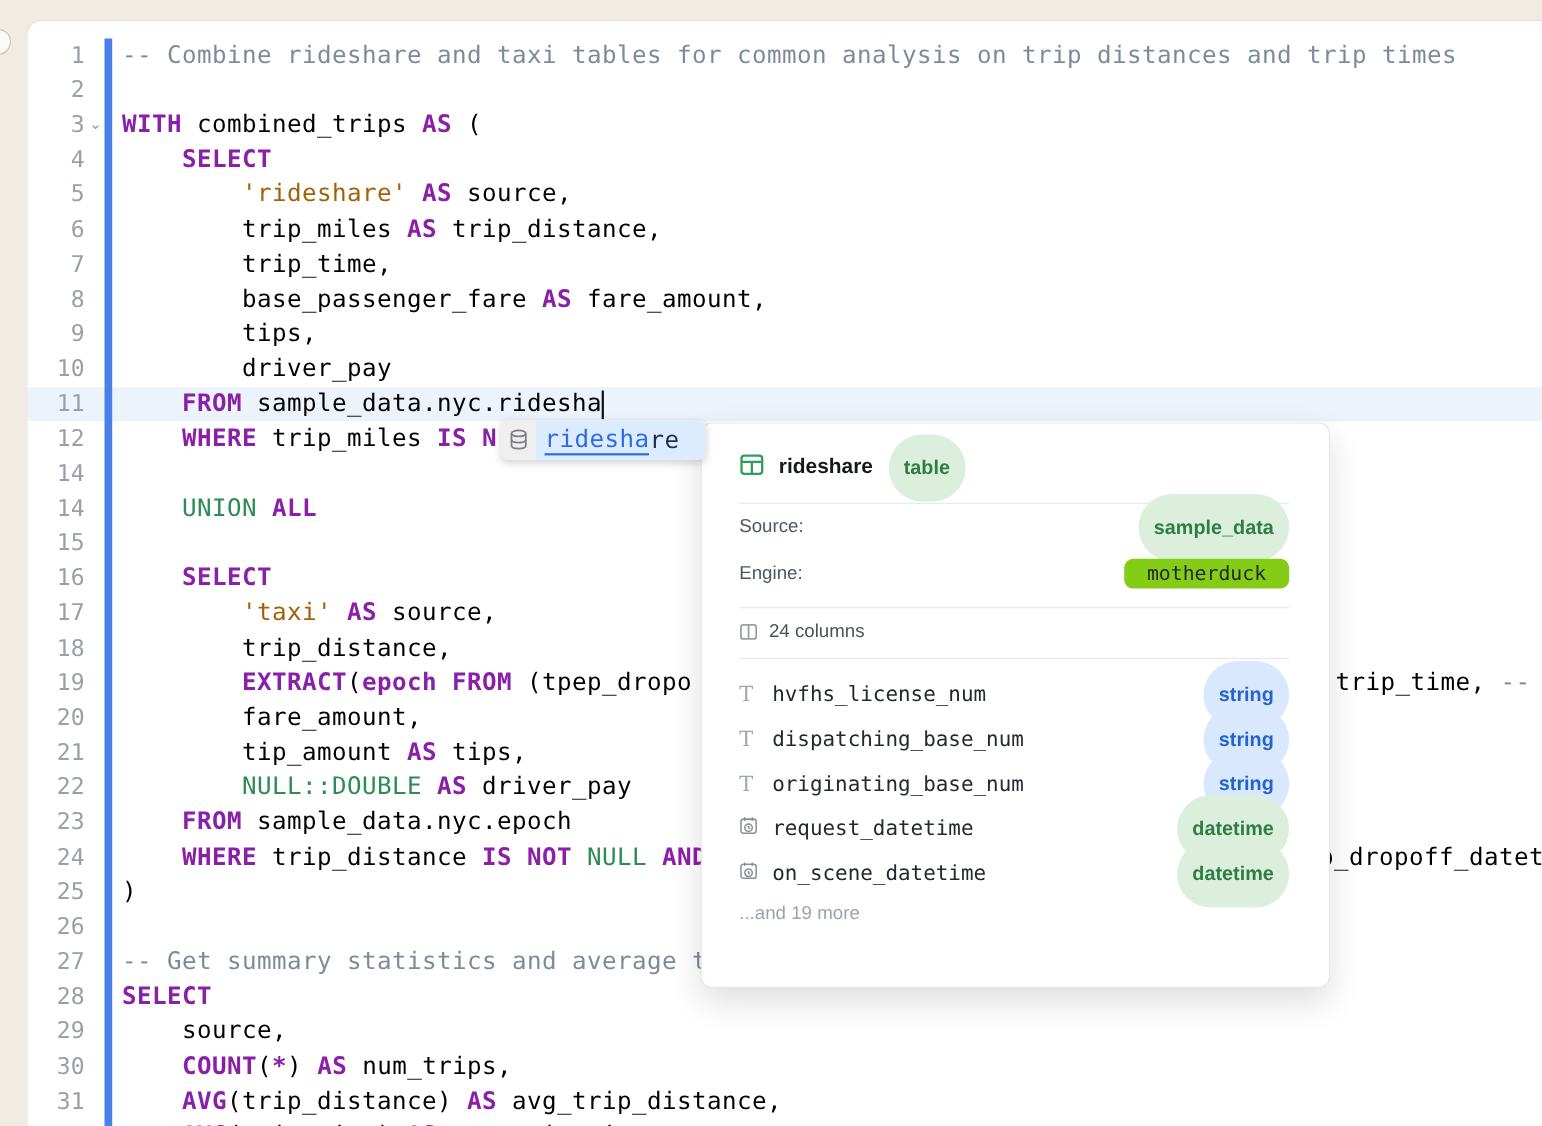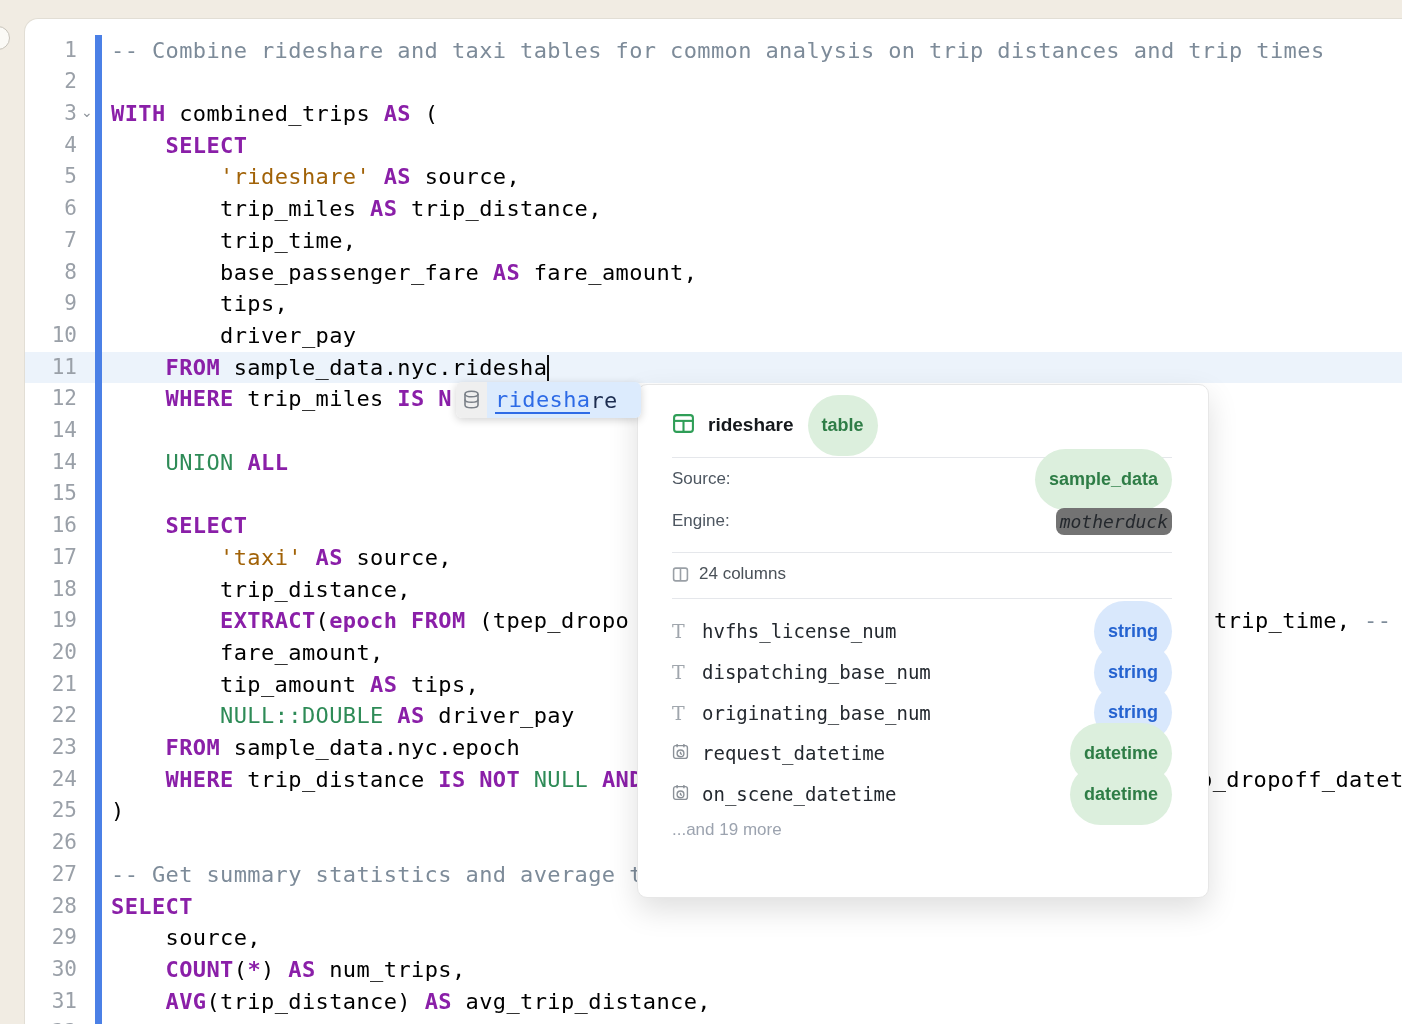--- a/index.html
+++ b/index.html
@@ -50,22 +50,22 @@
   
   .card { position:absolute; left:612px; top:365px; width:572px; height:514px; background:#fff;
     border:1px solid #e7e7e7; border-radius:10px; box-shadow:0 12px 30px rgba(0,0,0,.13);
     padding:20px 36px 0 34px; z-index:6; }
   .ph-header { display:flex; align-items:center; height:40px; }
   .ph-title { font-size:19px; font-weight:bold; color:#15181c; margin-left:13px; }
   .pill { display:inline-block; border-radius:999px; font-weight:bold; font-size:18px; padding:20px 14px; }
   .pill-green { background:#dcefdd; color:#2e7d46; }
   .pill-blue  { background:#d9e8fc; color:#2563d0; }
   .pill-table { margin-left:14px; }
-  .pill-gray { background:#737373; color:#24282d; font-family:"DejaVu Sans Mono",monospace;
-    font-weight:normal; font-size:18px; border-radius:8px; padding:3px 4px;font-style:italic; }
+  .pill-gray { background:#84cc16; color:#24282d; font-family:"DejaVu Sans Mono",monospace;
+    font-weight:normal; font-size:18px; border-radius:8px; padding:3px 21px; }
   .card hr { border:none; border-top:1px solid #e5e7eb; }
   .d1 { margin-top:12px; } .d2 { margin-top:10px; } .d3 { margin-top:3px; }
   .kv { height:42px; display:flex; justify-content:space-between; align-items:center; }
   .kv:first-of-type { margin-top:4px; }
   .kv-label { color:#4d5660; font-size:17px; }
   .cols-count { height:42px; display:flex; align-items:center; color:#4a5158; font-size:17px; }
   .cols-count svg { margin-right:10px; }
   .col-list { margin-top:12px; }
   .col-row { height:40.7px; display:flex; align-items:center; }
   .col-icon { width:30px; color:#a0a6ad; font-family:"DejaVu Serif",serif; font-size:19px; }

